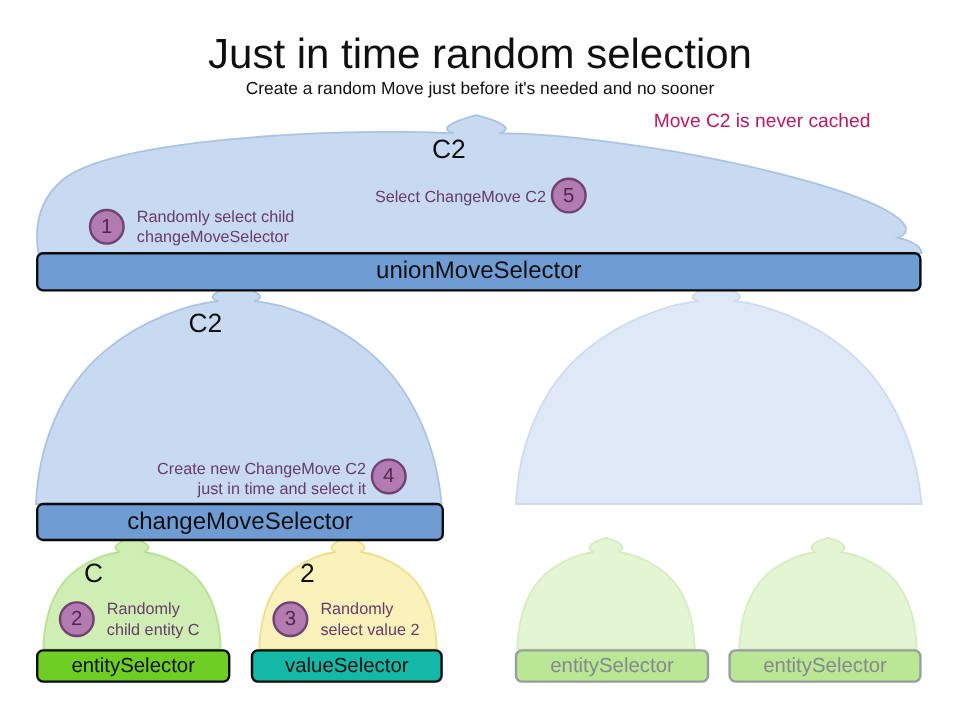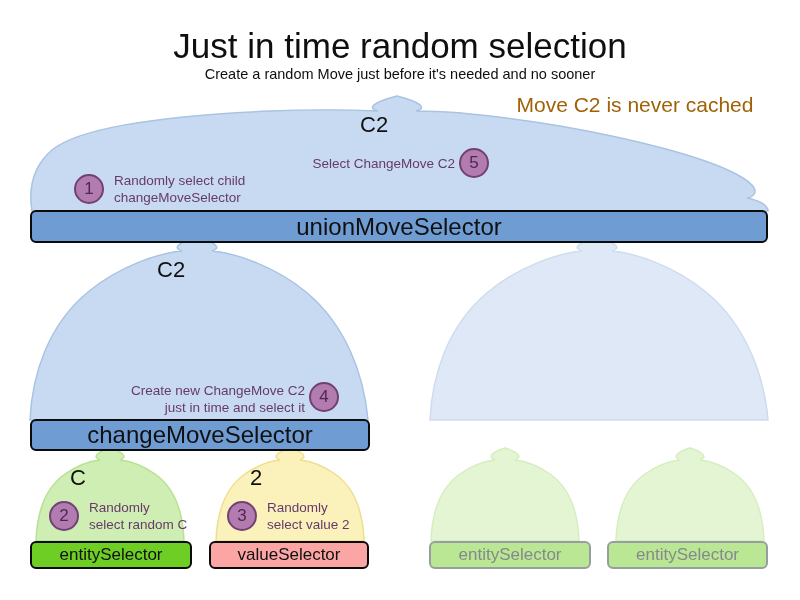--- a/index.html
+++ b/index.html
@@ -2,30 +2,30 @@
 <html><head>
 <meta charset="utf-8">
 <style>
   html,body{margin:0;padding:0;background:#fff;}
   .stage{position:relative;width:800px;height:600px;background:#ffffff;overflow:hidden;
          font-family:"Liberation Sans",sans-serif;color:#111;}
   .abs{position:absolute;}
   .shapes{position:absolute;left:0;top:0;z-index:0;}
   .title{left:0;top:26px;width:800px;text-align:center;font-size:35px;color:#0f0f0f;z-index:2;}
   .subtitle{left:0;top:66px;width:800px;text-align:center;font-size:14.5px;color:#0f0f0f;z-index:2;}
-  .warning{left:515px;top:93px;width:240px;text-align:center;font-size:21px;color:#a16207;z-index:2;}
+  .warning{left:515px;top:93px;width:240px;text-align:center;font-size:16px;color:#be185d;z-index:2;}
   .bar{position:absolute;display:flex;align-items:center;justify-content:center;
        border:2px solid #0b0b0b;border-radius:6px;box-sizing:border-box;color:#101010;z-index:3;}
-  .bar.big{font-size:24px;}
+  .bar.big{font-size:20px;}
   .bar.small{font-size:17px;}
   .bar.blue{background:#6f9cd3;}
   .bar.blue-faded{background:#b7c9e2;border-color:#8e99a4;color:#7f848a;}
   .bar.green{background:#6fce24;}
   .bar.green-faded{background:#bae794;border-color:#979ea0;color:#85898d;}
-  .bar.yellow{background:#fca5a5;}
+  .bar.yellow{background:#14b8a6;}
   .out-label{position:absolute;text-align:left;font-size:22px;color:#0f0f0f;z-index:2;}
   .badge{position:absolute;width:30px;height:30px;border-radius:50%;box-sizing:border-box;
          background:#b27cb0;border:2px solid #714173;color:#53264f;display:flex;align-items:center;
          justify-content:center;font-size:17px;z-index:2;}
   .note{position:absolute;font-size:13.5px;line-height:17px;color:#663a69;z-index:2;}
   .note.right{text-align:right;}
   .note .ln{display:block;}
 </style>
 </head>
 <body>
@@ -87,21 +87,21 @@
     <span class="ln">just in time and select it</span>
   </div>
   <div class="badge" style="left:309px;top:382px;">4</div>
   <div class="bar big blue" style="left:30px;top:419px;width:340px;height:32px;">changeMoveSelector</div>
 
 
   <div class="out-label" style="left:70px;top:465px;width:80px;">C</div>
   <div class="badge" style="left:49px;top:501px;">2</div>
   <div class="note" style="left:89px;top:499px;">
     <span class="ln">Randomly</span>
-    <span class="ln">select random C</span>
+    <span class="ln">child entity C</span>
   </div>
   <div class="bar small green" style="left:30px;top:541px;width:162px;height:28px;">entitySelector</div>
 
   <div class="out-label" style="left:250px;top:465px;width:80px;">2</div>
   <div class="badge" style="left:227px;top:501px;">3</div>
   <div class="note" style="left:267px;top:499px;">
     <span class="ln">Randomly</span>
     <span class="ln">select value 2</span>
   </div>
   <div class="bar small yellow" style="left:209px;top:541px;width:160px;height:28px;">valueSelector</div>

